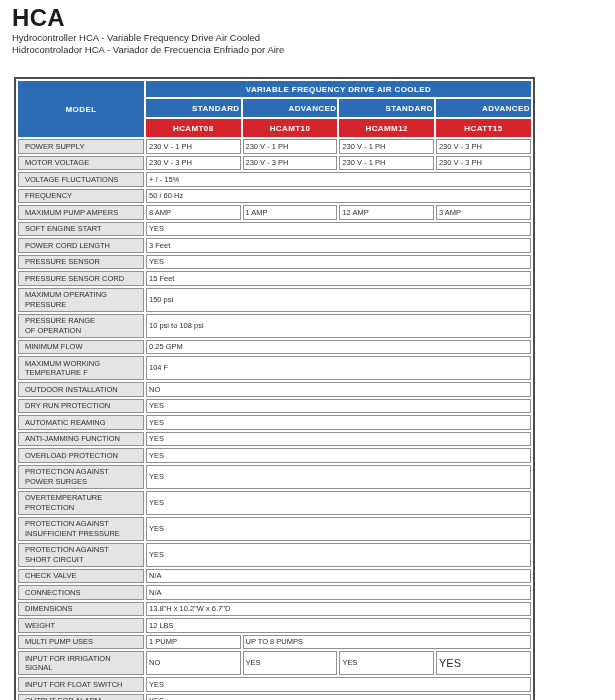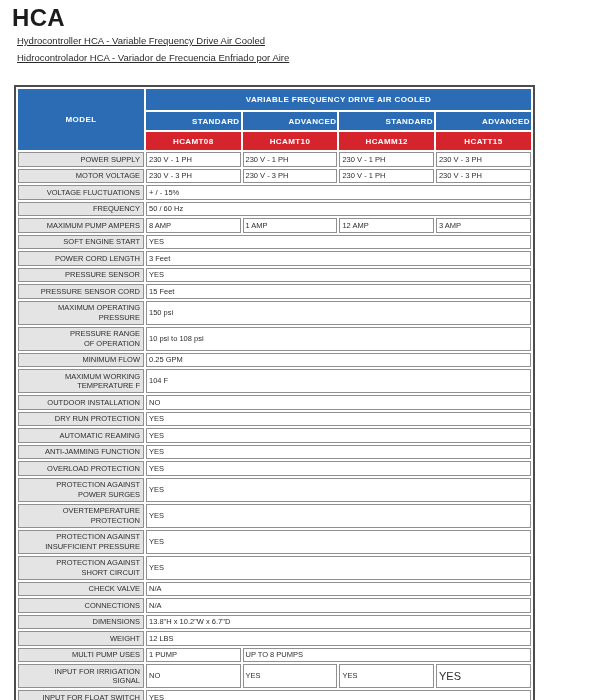--- a/index.html
+++ b/index.html
@@ -24,22 +24,21 @@
     font-weight: bold;
     color: #1c1c1c;
     letter-spacing: 0.3px;
     margin: 0 0 2px 0;
     line-height: 24px;
   }
   .doc-subtitle {
     font-size: 9.5px;
     color: #2b2b2b;
     line-height: 12px;
-    margin: 5px;
-    text-decoration: underline;
+    margin: 0;
   }
   table.spec-table {
     margin: 21px 0 0 2px;
     border-collapse: separate;
     border-spacing: 2px;
     border: 2px solid #4c4c4c;
     background: #ffffff;
     table-layout: fixed;
   }
   col.c-label { width: 126px; }
@@ -58,21 +57,21 @@
     text-align: center;
     letter-spacing: 0.4px;
   }
   .group-cell {
     background: var(--blue);
     color: #ffffff;
     font-weight: bold;
     font-size: 8px;
     text-align: center;
     letter-spacing: 0.4px;
-    height: 21px;
+    height: 16px;
   }
   .tier-cell {
     background: var(--blue);
     color: #ffffff;
     font-weight: bold;
     font-size: 8px;
     text-align: center;
     letter-spacing: 0.4px;
     height: 18px;
     padding-left: 46px;
@@ -86,21 +85,21 @@
     letter-spacing: 0.4px;
     height: 18px;
   }
   
   .label-cell {
     background: #e4e4e4;
     border: 1px solid #909090;
     font-size: 7.5px;
     line-height: 9.5px;
     padding: 1.5px 3px 1.5px 6px;
-    text-align: right;
+    text-align: left;
     color: #2e2e2e;
     white-space: pre-line;
     height: 12px;
   }
   .value-cell {
     background: #ffffff;
     border: 1px solid #909090;
     font-size: 7.5px;
     line-height: 9.5px;
     padding: 1.5px 2px;

